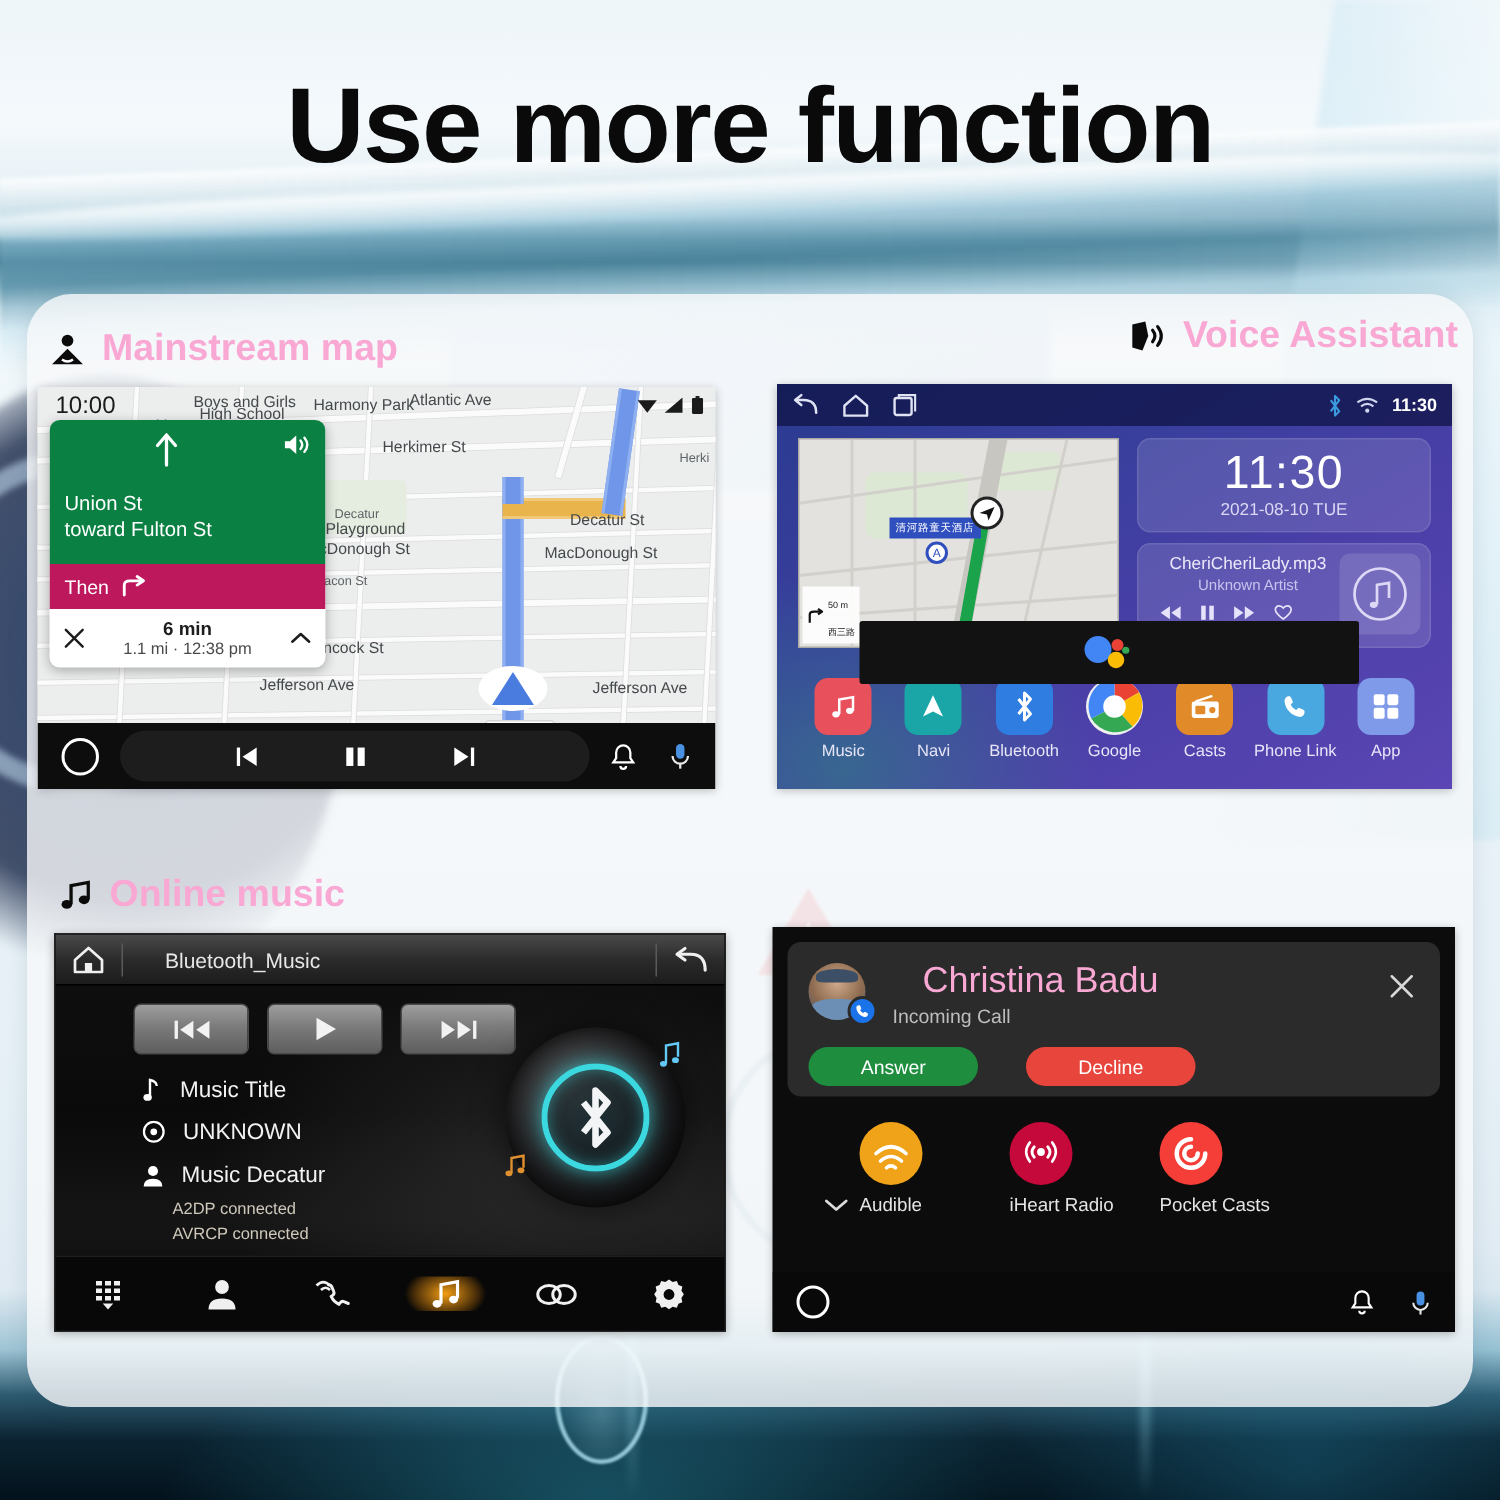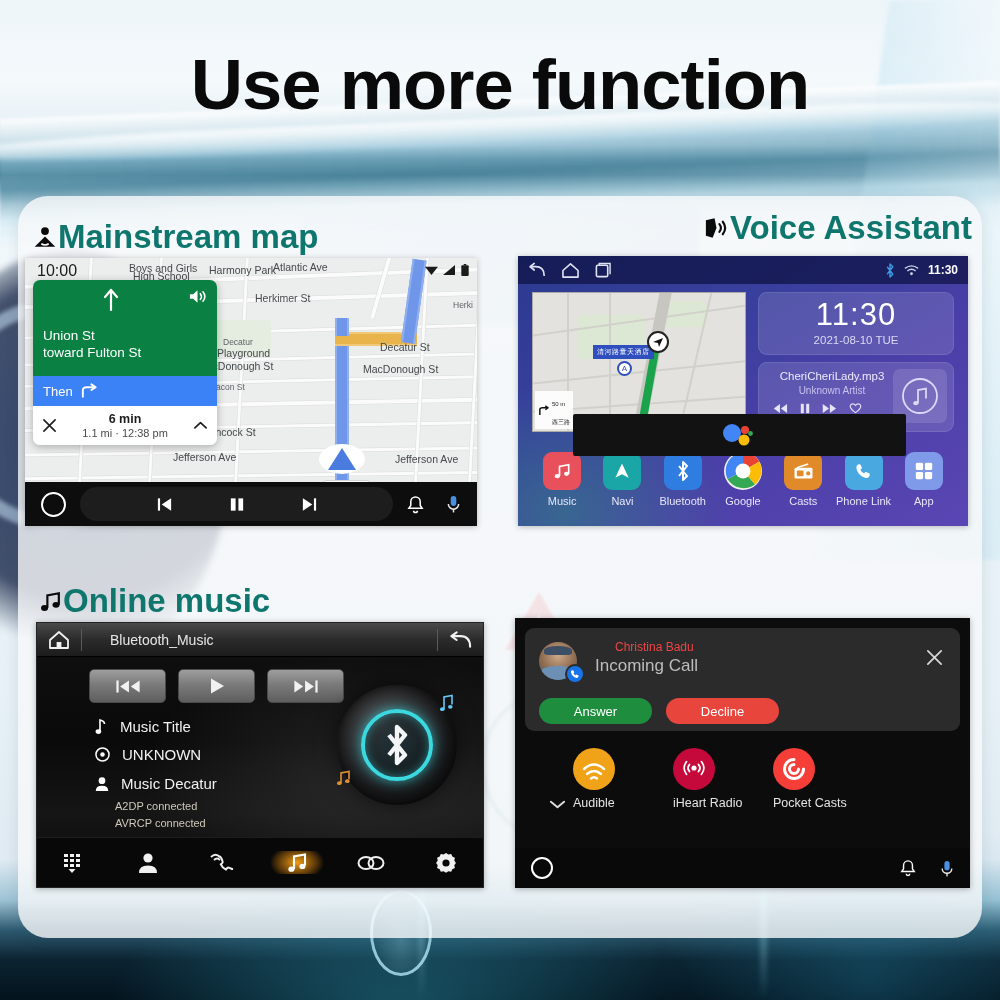--- a/index.html
+++ b/index.html
@@ -114,22 +114,22 @@
     position: absolute; left: 0; right: 0; top: 44px;
     text-align: center;
     font-size: 71px; font-weight: 700; letter-spacing: -1px;
     color: #0a0a0a;
     font-family: "Liberation Sans", sans-serif;
     transform: scaleX(1.02);
   }
 
   
   .sec-head {
-    position: absolute; display: flex; align-items: center; 
-    font-size: 33px; font-weight: 700; color: #0f766e; white-space: nowrap;
+    position: absolute; display: flex; align-items: center; gap: 10px;
+    font-size: 25px; font-weight: 700; color: #f9a8d4; white-space: nowrap;
   }
   .sec-icon { display: flex; align-items: center; justify-content: center; }
 
   #h-map   { left: 32px;  top: 218px; }
   #h-voice { right: 28px; top: 209px; justify-content: center; }
   #h-music { left: 38px;  top: 582px; }
   #h-call  { right: 30px; top: 638px; }
 
   
   #p-map {
@@ -189,21 +189,21 @@
     border-radius: 7px; overflow: hidden;
     box-shadow: 0 2px 8px rgba(0,0,0,.28);
   }
   #nav-top {
     background: #0b8043; padding: 8px 10px 10px 10px; position: relative; height: 96px;
   }
   #nav-arrow-row { display: flex; justify-content: space-between; align-items: flex-start; height: 26px; }
   #nav-st1 { color: #fff; font-size: 13.5px; margin-top: 14px; line-height: 1.25; }
   #nav-st2 { color: #fff; font-size: 13.5px; line-height: 1.25; }
   #nav-then {
-    background: #3b82f6; padding: 7px 10px; display: flex; align-items: center; gap: 7px;
+    background: #be185d; padding: 7px 10px; display: flex; align-items: center; gap: 7px;
     color: #fff; font-size: 13px;
   }
   #nav-bot {
     background: #fff; display: flex; align-items: center; padding: 6px 9px; gap: 8px;
   }
   #nav-eta { flex: 1; text-align: center; }
   #nav-eta .l1 { font-size: 12.5px; color: #1d1d1d; font-weight: 600; }
   #nav-eta .l2 { font-size: 11px; color: #4a4a4a; margin-top: 1px; }
   #map-bottombar {
     position: absolute; left: 0; right: 0; bottom: 0; height: 44px; background: #0d0d0d;
@@ -366,24 +366,24 @@
     background: radial-gradient(circle at 50% 35%, #cfa98a, #8d6a4f 55%, #3f5a7a 100%);
     overflow: hidden;
   }
   #c-avatar .hat { position: absolute; left: 5px; top: 4px; width: 28px; height: 9px; background: #3c4f66; border-radius: 50% 50% 20% 20%; }
   #c-avatar .body { position: absolute; left: 2px; bottom: 0; width: 34px; height: 14px; background: #6b8fb5; border-radius: 40% 40% 0 0; }
   #c-phbadge {
     position: absolute; left: 40px; top: 36px; width: 20px; height: 20px; border-radius: 50%;
     background: #1a73e8; display: flex; align-items: center; justify-content: center;
     border: 2px solid #2b2b2c;
   }
-  #c-name { margin-left: 76px; color: #ef4444; font-size: 12px; }
-  #c-sub { margin-left: 56px; color: #bdbdbd; font-size: 17px; margin-top: 2px; }
+  #c-name { margin-left: 76px; color: #f9a8d4; font-size: 24px; }
+  #c-sub { margin-left: 56px; color: #bdbdbd; font-size: 13px; margin-top: 2px; }
   #c-close { position: absolute; right: 16px; top: 20px; color: #d8d8d8; font-size: 20px; line-height: 1; }
-  #c-btns { position: absolute; left: 14px; top: 70px; display: flex; gap: 14px; }
+  #c-btns { position: absolute; left: 14px; top: 70px; display: flex; gap: 32px; }
   .c-btn {
     height: 26px; border-radius: 13px; color: #fff; font-size: 13px;
     display: flex; align-items: center; justify-content: center;
   }
   #c-answer { width: 113px; background: #1e8e3e; }
   #c-decline { width: 113px; background: #e8453c; }
   #c-apps { position: absolute; left: 0; right: 0; top: 130px; display: flex; }
   .c-app { width: 100px; display: flex; flex-direction: column; align-items: flex-start; gap: 6px; }
   .c-app .ic { width: 42px; height: 42px; border-radius: 50%; display: flex; align-items: center; justify-content: center; }
   .c-app .lb { color: #e4e4e4; font-size: 12.5px; }

